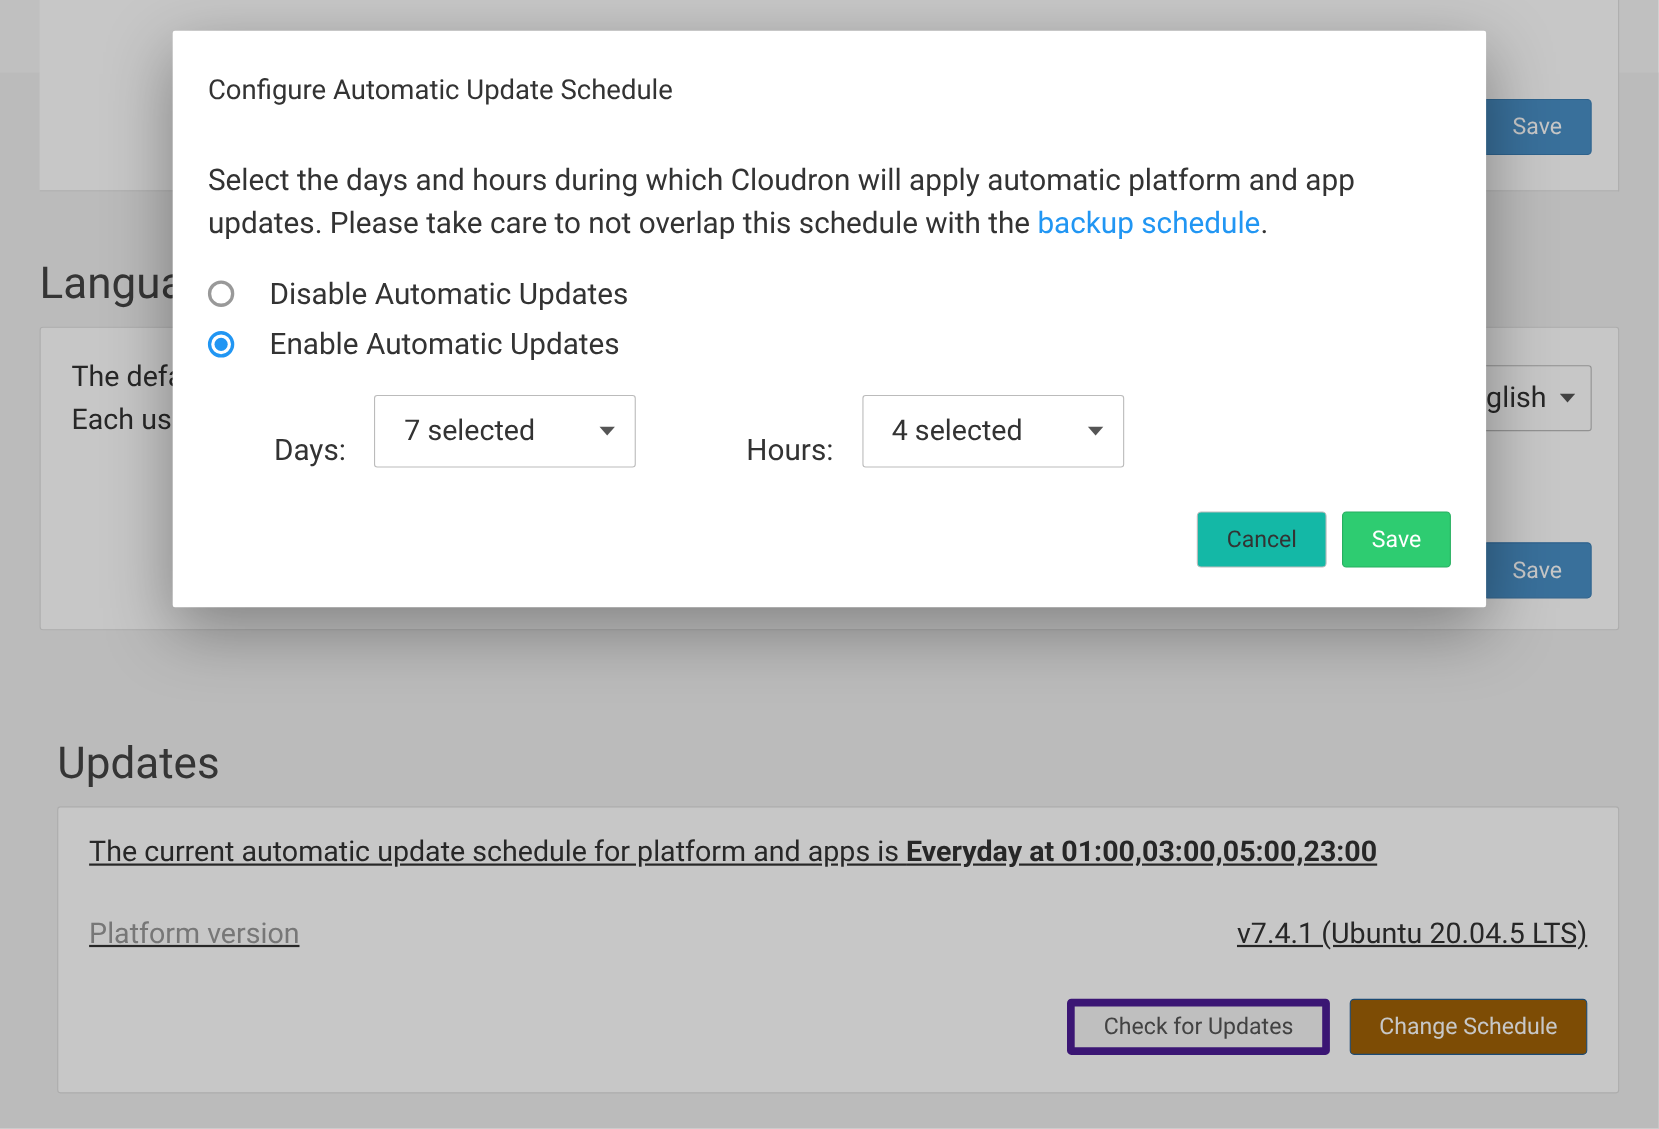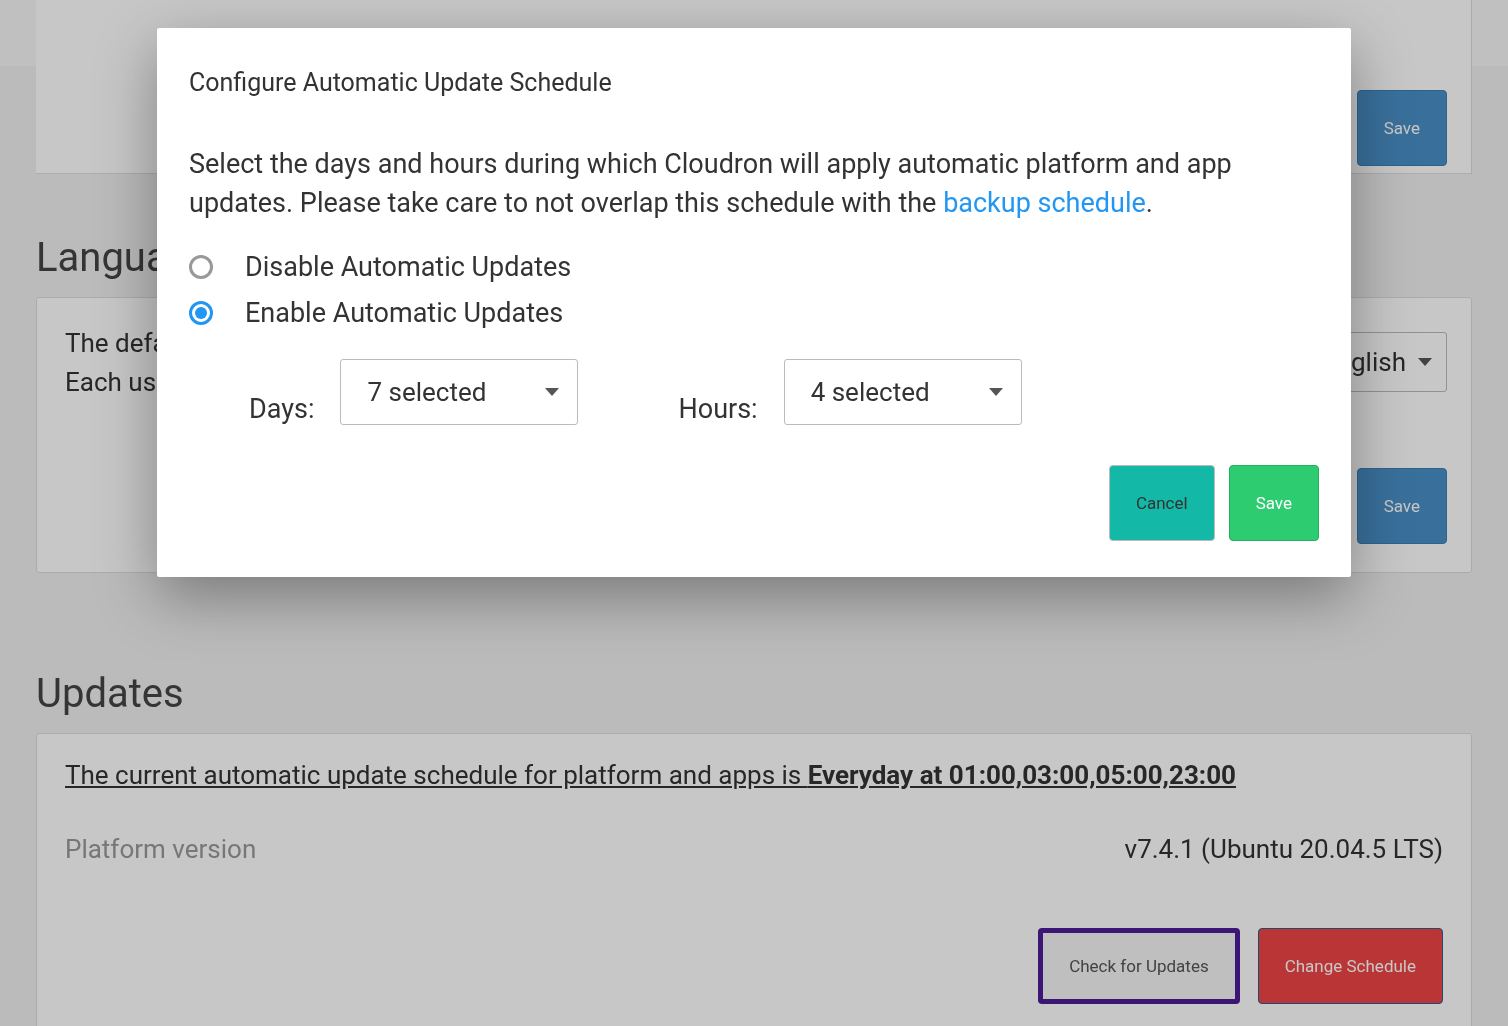--- a/index.html
+++ b/index.html
@@ -93,61 +93,62 @@
     gap: 12px;
     background: #fff;
   }
   .lang-save {
     position: absolute;
     right: 24px; bottom: 28px;
   }
 
   .updates-section {
     position: absolute;
-    left: 36px; right: 36px;
+    left: 52px; right: 36px;
     top: 644px;
   }
   .updates-card {
     background: #fff;
     border: 1px solid #ddd;
     border-radius: 3px;
     padding: 26px 28px 34px 28px;
   }
   .schedule-line {
     font-size: 26px;
     color: #333;
     margin-bottom: 44px;
     text-decoration: underline;
   }
   .schedule-line .bold { font-weight: 700; }
   .version-row {
     display: flex; justify-content: space-between;
     font-size: 26px;
-    margin-bottom: 64px;
+    margin-bottom: 44px;
+    text-decoration: underline;
   }
   .version-row .label { color: #999; }
   .version-row .value { color: #333; }
   .updates-actions {
     display: flex; justify-content: flex-end; gap: 18px;
   }
 
   .btn {
     display: inline-flex; align-items: center; justify-content: center;
-    height: 76px;
+    height: 51px;
     padding: 0 26px;
-    font-size: 17px;
+    font-size: 21px;
     border-radius: 4px;
     border: 1px solid transparent;
     cursor: pointer;
     font-family: inherit;
   }
   .btn-primary { background: #4a90c7; color: #fff; border-color: #3c7fb5; }
-  .btn-primary-strong { background: #ef4444; color: #fff; border-color: #255f94; }
+  .btn-primary-strong { background: #a16207; color: #fff; border-color: #255f94; }
   .btn-default { background: #14b8a6; color: #333; border: 1px solid #bbb; }
-  .btn-default-muted { background: #f5f5f5; color: #555; border: 5px solid #4c1d95; }
+  .btn-default-muted { background: #f5f5f5; color: #555; border: 7px solid #4c1d95; }
   .btn-success { background: #2ecc71; color: #fff; border-color: #27ae60; }
 
   
   .overlay {
     position: absolute; inset: 0;
     background: rgba(0,0,0,0.22);
     display: flex;
     justify-content: center;
     align-items: flex-start;
   }

